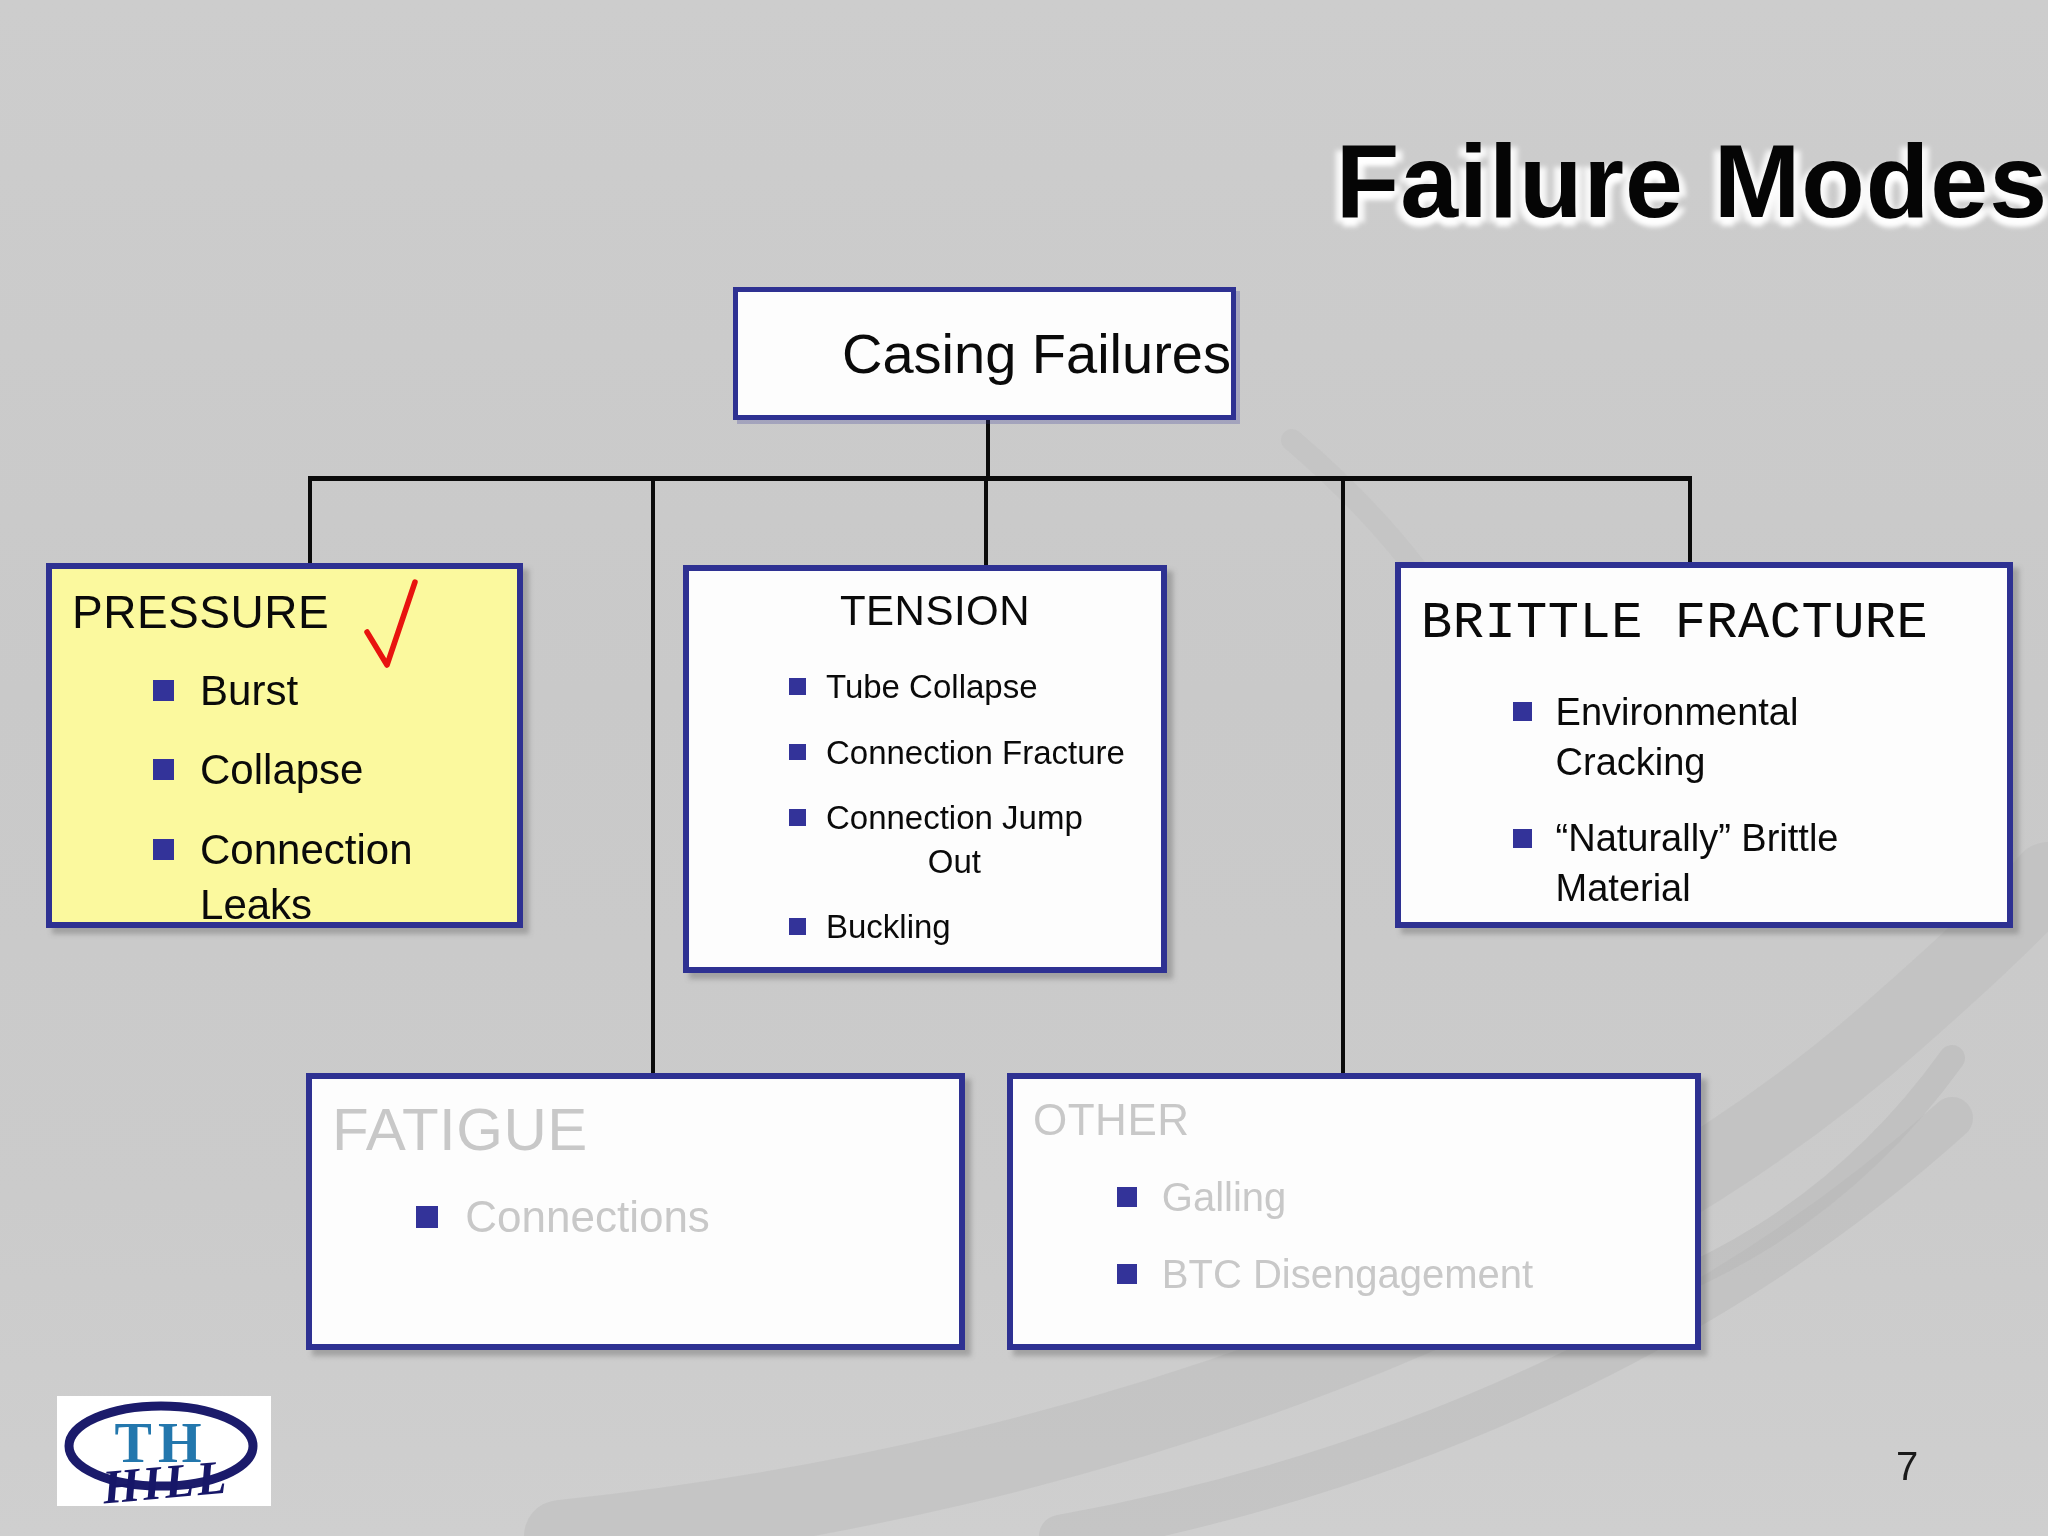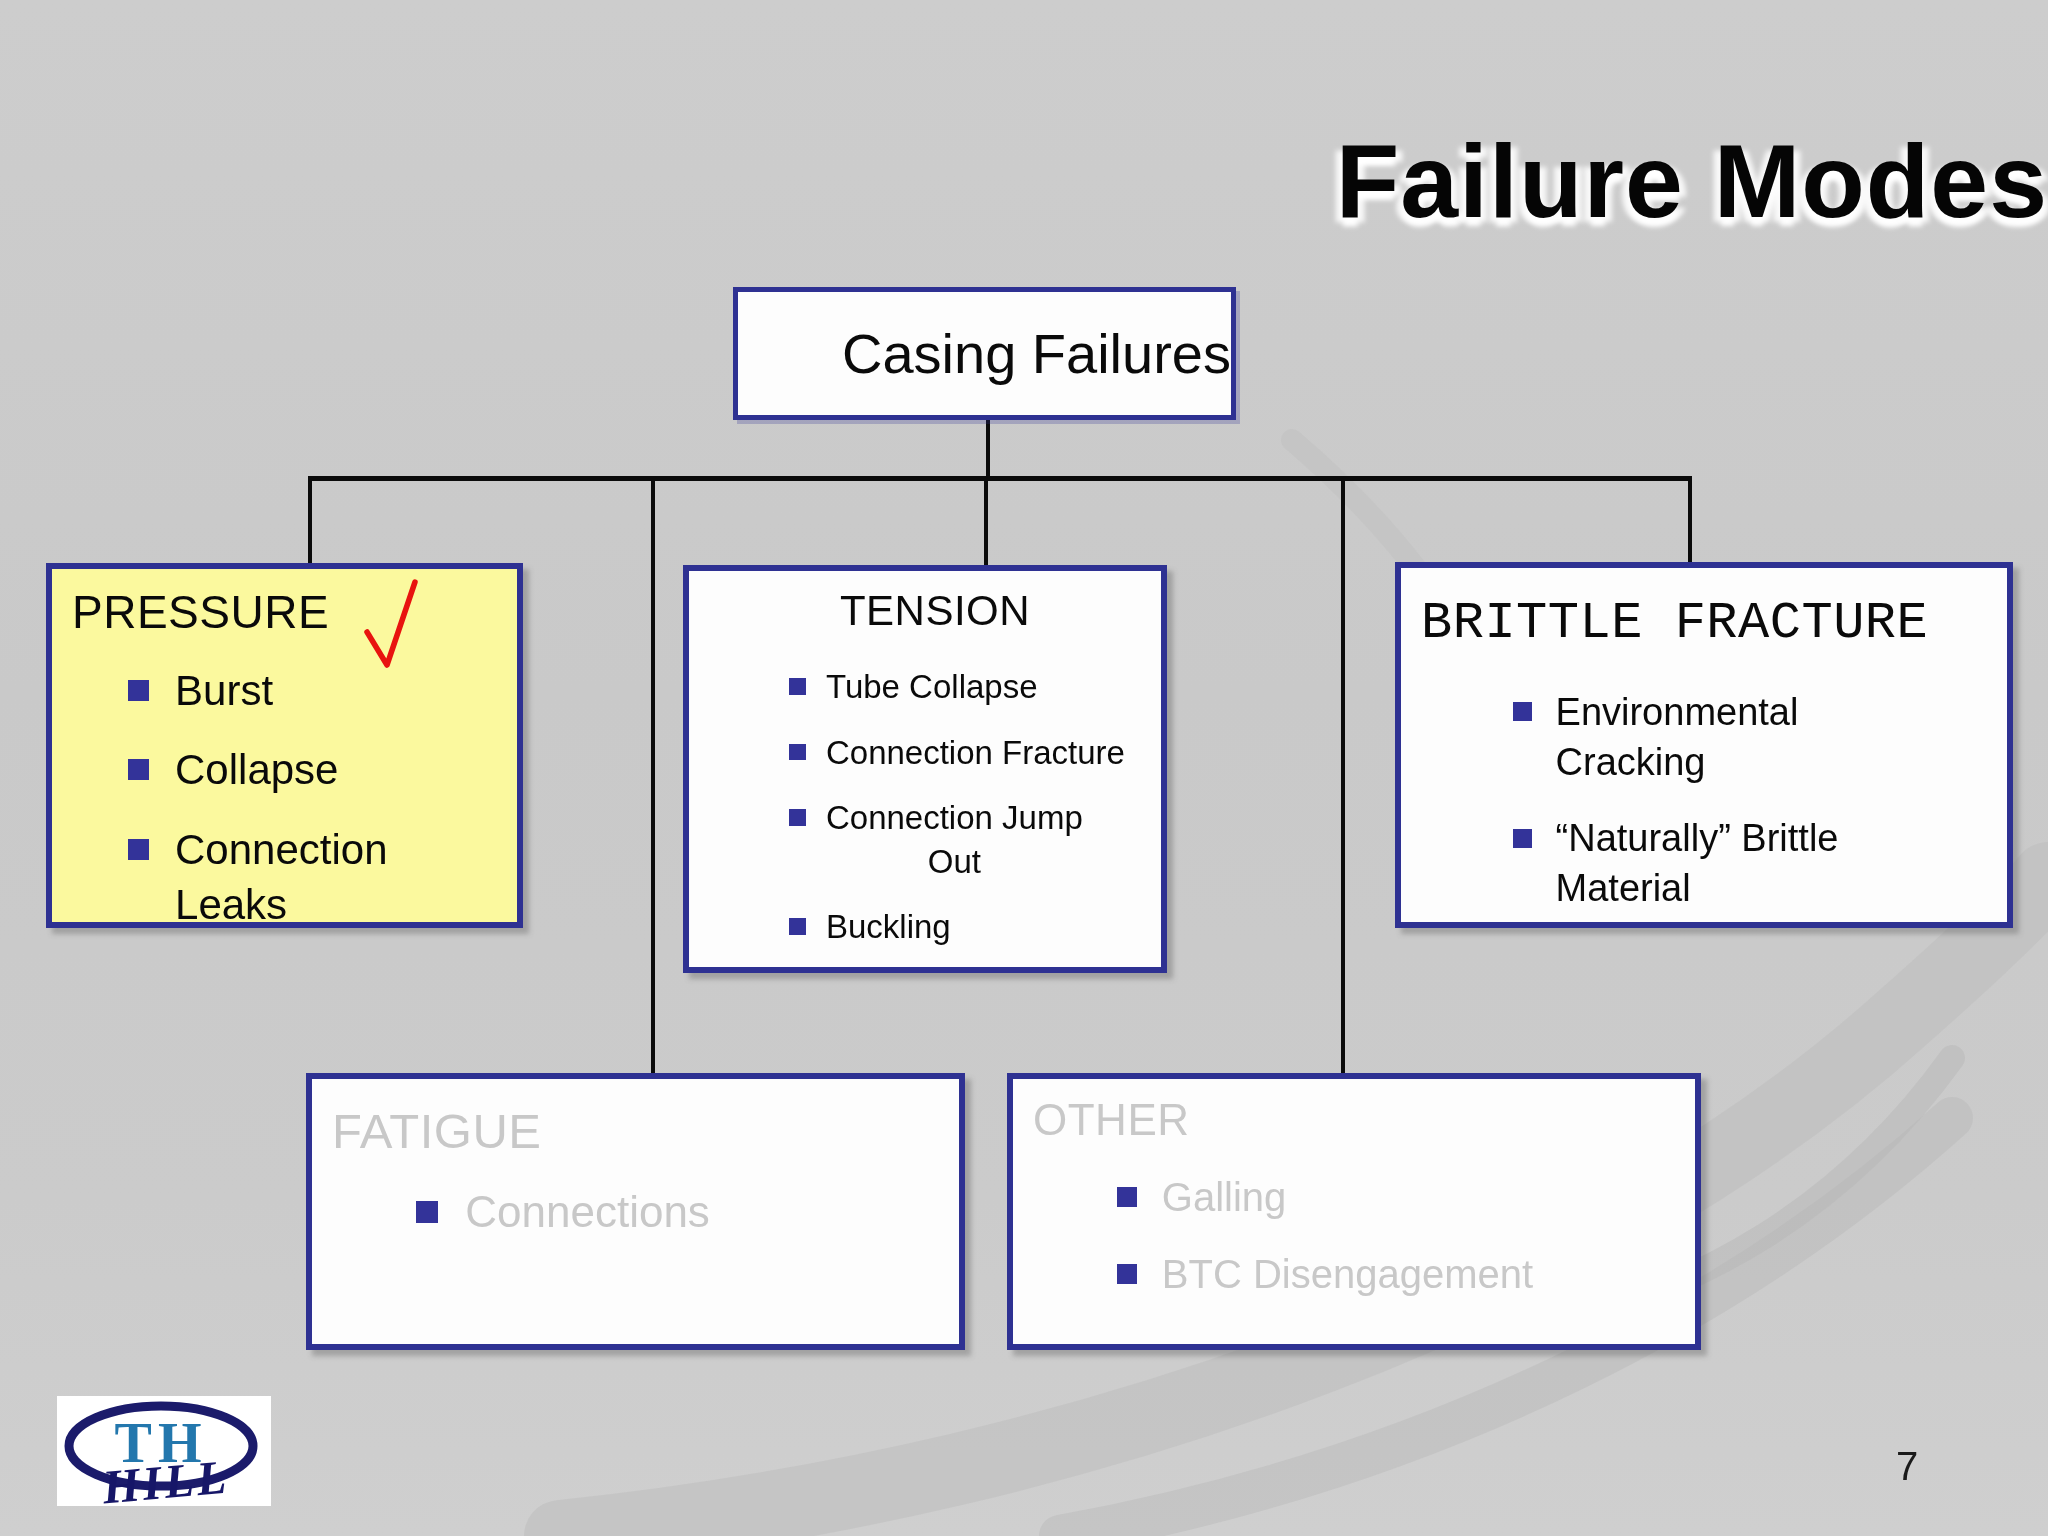--- a/index.html
+++ b/index.html
@@ -32,36 +32,36 @@
   .item .txt{white-space:pre;line-height:1.32;}
   
   .node-root{
     left:733px;top:287px;width:503px;height:133px;border-width:5px;
     display:flex;align-items:center;justify-content:flex-end;
     font-size:56px;box-shadow:4px 4px 0 rgba(46,49,146,.25);
   }
   
   .node-pressure{left:46px;top:563px;width:477px;height:365px;background:#fbf99e;}
   .node-pressure .hdr{font-size:46px;}
-  .node-pressure .items{font-size:42px;padding-left:76px;}
+  .node-pressure .items{font-size:42px;padding-left:101px;}
   .node-pressure .item{margin-bottom:24px;}
   .check{position:absolute;left:308px;top:6px;}
   
   .node-tension{left:683px;top:565px;width:484px;height:408px;text-align:center;}
   .node-tension .hdr{font-size:42px;}
   .node-tension .items{font-size:33px;padding-left:100px;padding-top:30px;}
   .node-tension .item{margin-bottom:22px;}
   
   .node-brittle{left:1395px;top:562px;width:618px;height:366px;}
   .node-brittle .hdr{font-size:52px;padding-top:26px;font-family:Liberation Mono, monospace;}
   .node-brittle .items{font-size:38px;padding-left:112px;padding-top:34px;}
   .node-brittle .item{margin-bottom:26px;}
   
   .node-fatigue{left:306px;top:1073px;width:659px;height:277px;}
-  .node-fatigue .hdr{font-size:49px;margin-top:8px;}
+  .node-fatigue .hdr{font-size:60px;}
   .node-fatigue .items{font-size:44px;padding-left:104px;}
   .node-other{left:1007px;top:1073px;width:694px;height:277px;}
   .node-other .hdr{font-size:44px;}
   .node-other .items{font-size:40px;padding-left:104px;padding-top:26px;}
   .node-other .item{margin-bottom:24px;}
   .dimmed .hdr,.dimmed .txt{color:#c8c8c8;}
   
   .logo{position:absolute;left:57px;top:1396px;width:214px;height:110px;background:#ffffff;z-index:3;}
   
   .page-num{position:absolute;left:1896px;top:1444px;font-size:40px;color:#1a1a1a;z-index:3;}

